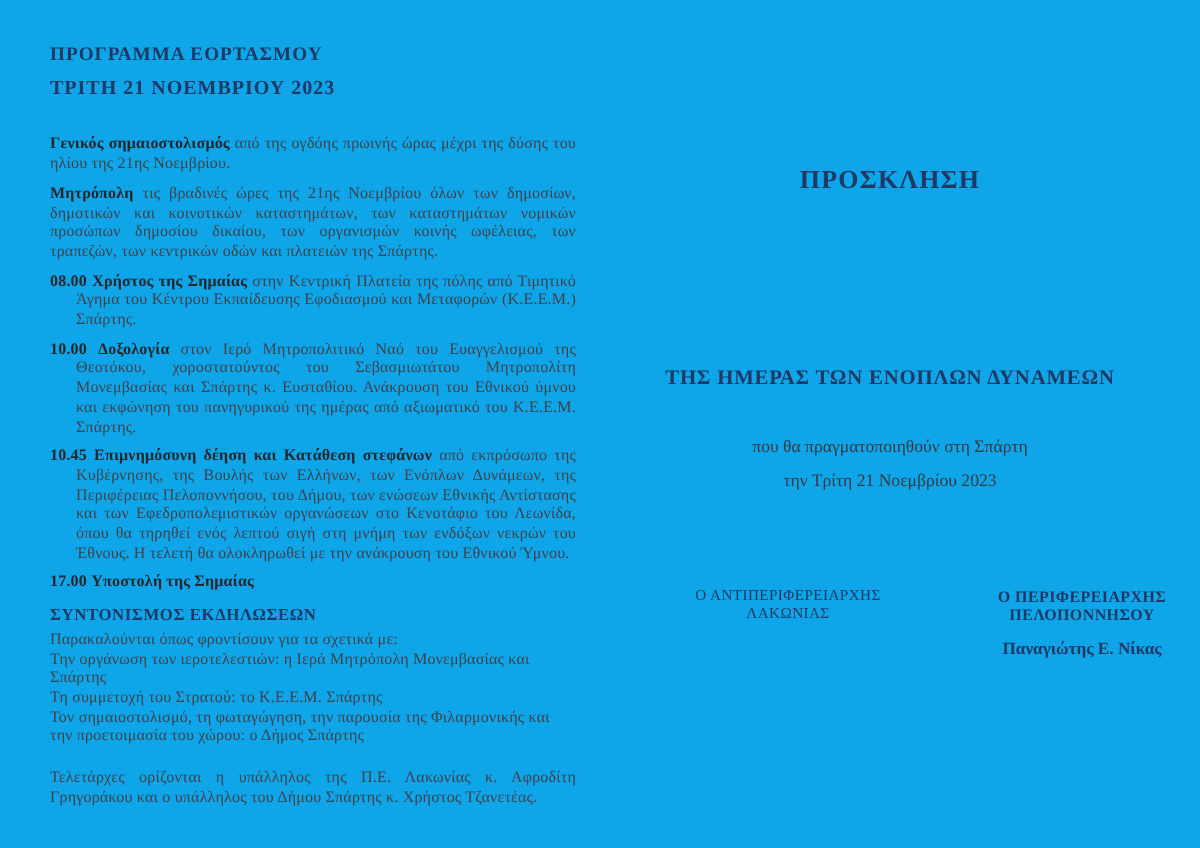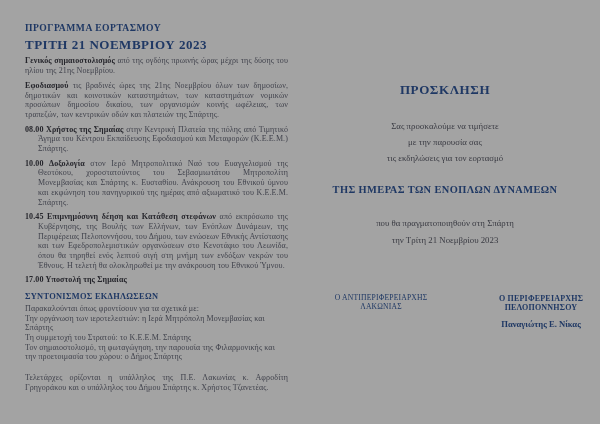--- a/index.html
+++ b/index.html
@@ -1,32 +1,32 @@
 <!DOCTYPE html>
 <html><head>
 <meta charset="utf-8">
 <style>
   html,body{margin:0;padding:0;background:#e9e9e9;}
   .canvas{
-    position:relative;width:600px;height:424px;background:#a3a3a3;
+    position:relative;width:600px;height:424px;background:#0ea5e9;
     font-family:"Liberation Serif","DejaVu Serif",serif;
     color:#40424c;overflow:hidden;
   }
   
   .program{
     position:absolute;left:25px;top:23px;width:263px;
     font-size:8px;line-height:9.7px;letter-spacing:.1px;
   }
   .prog-title{
     color:#1f3864;font-weight:bold;font-size:9.6px;letter-spacing:.5px;
     margin:0 0 7px 0;
   }
   .prog-date{
-    color:#1f3864;font-weight:bold;font-size:13px;letter-spacing:.5px;
-    margin:0 0 7px 0;
+    color:#1f3864;font-weight:bold;font-size:10px;letter-spacing:.5px;
+    margin:0 0 18px 0;
   }
   .para{margin:0 0 5px 0;text-align:justify;}
   .lead{font-weight:bold;color:#26262c;}
   .sched{margin:0 0 5px 0;text-align:justify;padding-left:13px;text-indent:-13px;}
   .time{font-weight:bold;color:#26262c;}
   .coord-head{
     color:#1f3864;font-weight:bold;font-size:8.4px;letter-spacing:.3px;
     margin:7px 0 2px 0;
   }
   .coord-line{margin:0;}
@@ -43,40 +43,40 @@
   }
   .event-title{
     position:absolute;left:0;top:184px;width:100%;text-align:center;
     color:#1f3864;font-weight:bold;font-size:10.4px;letter-spacing:.4px;
   }
   .event-lines{
     position:absolute;left:0;top:215px;width:100%;text-align:center;
     color:#393a42;font-size:8.8px;line-height:16.5px;
   }
   .sig{position:absolute;text-align:center;color:#1f3864;}
-  .sig1{left:22px;top:294px;width:118px;}
+  .sig1{left:35px;top:294px;width:118px;}
   .sig2{left:182px;top:294px;width:118px;}
   .sig-title{font-size:7.6px;line-height:8.6px;letter-spacing:.2px;}
   .sig2 .sig-title{font-weight:bold;font-size:8px;line-height:9px;}
   .sig-name{font-weight:bold;font-size:8.6px;margin-top:5px;}
   .sig2 .sig-name{margin-top:7px;}
 </style>
 </head>
 <body>
 
 <div class="canvas">
 
   <div class="program">
     <h1 class="prog-title">ΠΡΟΓΡΑΜΜΑ ΕΟΡΤΑΣΜΟΥ</h1>
     <h2 class="prog-date">ΤΡΙΤΗ  21 ΝΟΕΜΒΡΙΟΥ 2023</h2>
 
     <p class="para"><span class="lead">Γενικός σημαιοστολισμός</span>
       <span>από της ογδόης πρωινής ώρας μέχρι της δύσης του ηλίου της 21ης Νοεμβρίου.</span></p>
 
-    <p class="para"><span class="lead">Εφοδιασμού</span>
+    <p class="para"><span class="lead">Μητρόπολη</span>
       <span>τις βραδινές ώρες της 21ης Νοεμβρίου όλων των δημοσίων, δημοτικών και κοινοτικών καταστημάτων, των καταστημάτων νομικών προσώπων δημοσίου δικαίου, των οργανισμών κοινής ωφέλειας, των τραπεζών, των κεντρικών οδών και πλατειών της Σπάρτης.</span></p>
 
 
     <p class="sched"><span class="time">08.00</span>
       <span class="lead">Χρήστος της Σημαίας</span>
       <span>στην Κεντρική Πλατεία της πόλης από Τιμητικό Άγημα του Κέντρου Εκπαίδευσης Εφοδιασμού και Μεταφορών (Κ.Ε.Ε.Μ.) Σπάρτης.</span></p>
 
     <p class="sched"><span class="time">10.00</span>
       <span class="lead">Δοξολογία</span>
       <span>στον Ιερό Μητροπολιτικό Ναό του Ευαγγελισμού της Θεοτόκου, χοροστατούντος του Σεβασμιωτάτου Μητροπολίτη Μονεμβασίας και Σπάρτης κ. Ευσταθίου. Ανάκρουση του Εθνικού ύμνου και εκφώνηση του πανηγυρικού της ημέρας από αξιωματικό του Κ.Ε.Ε.Μ. Σπάρτης.</span></p>
@@ -94,25 +94,20 @@
     <p class="coord-line">Την οργάνωση των ιεροτελεστιών: η Ιερά Μητρόπολη Μονεμβασίας και Σπάρτης</p>
     <p class="coord-line">Τη συμμετοχή του Στρατού: το Κ.Ε.Ε.Μ. Σπάρτης</p>
     <p class="coord-line">Τον σημαιοστολισμό, τη φωταγώγηση, την παρουσία της Φιλαρμονικής και την προετοιμασία του χώρου: ο Δήμος Σπάρτης</p>
 
     <p class="footer-note">Τελετάρχες ορίζονται η υπάλληλος της Π.Ε. Λακωνίας κ. Αφροδίτη Γρηγοράκου και ο υπάλληλος του Δήμου Σπάρτης κ. Χρήστος Τζανετέας.</p>
   </div>
 
   <div class="invitation">
     <div class="inv-title">ΠΡΟΣΚΛΗΣΗ</div>
 
-    <div class="invite-lines">
-      <div>Σας προσκαλούμε να τιμήσετε</div>
-      <div>με την παρουσία σας</div>
-      <div>τις εκδηλώσεις για τον εορτασμό</div>
-    </div>
 
     <div class="event-title">ΤΗΣ ΗΜΕΡΑΣ ΤΩΝ ΕΝΟΠΛΩΝ ΔΥΝΑΜΕΩΝ</div>
 
     <div class="event-lines">
       <div>που θα πραγματοποιηθούν στη Σπάρτη</div>
       <div>την Τρίτη 21 Νοεμβρίου 2023</div>
     </div>
 
     <div class="sig sig1">
       <div class="sig-title">

